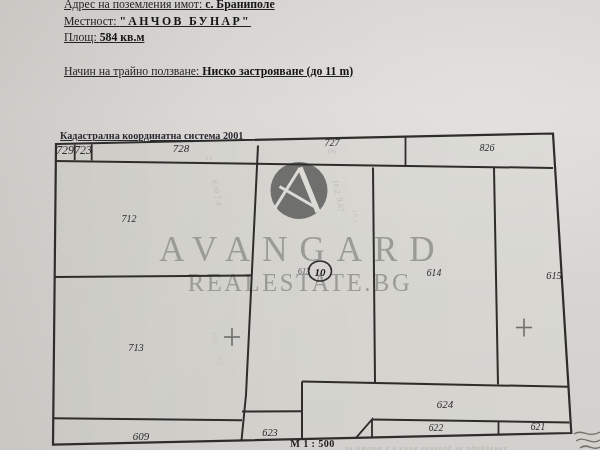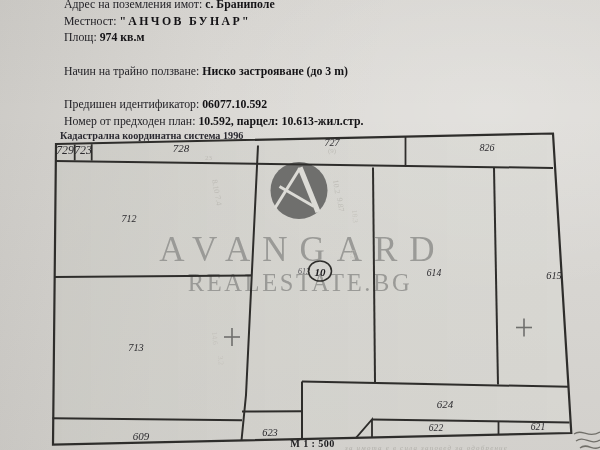--- a/index.html
+++ b/index.html
@@ -7,21 +7,21 @@
     background:#dcdad6;
     font-family:"Liberation Serif", serif;}
   #shade1{position:absolute;inset:0;
     background:
       radial-gradient(85% 70% at 82% 24%, rgba(255,255,255,0.20) 0%, rgba(255,255,255,0) 60%),
       linear-gradient(100deg, rgba(100,98,92,0.13) 0%, rgba(100,98,92,0.02) 32%, rgba(100,98,92,0) 60%),
       linear-gradient(180deg, rgba(100,98,92,0.03) 0%, rgba(100,98,92,0.0) 25%, rgba(100,98,92,0.08) 100%);}
   .tl{position:absolute;left:64px;white-space:nowrap;font-size:11.8px;line-height:1;color:#232227;}
   .tl b{font-weight:bold;color:#141316;}
   svg{position:absolute;left:0;top:0;filter:blur(0.45px);}
-  .tl{filter:blur(0.28px);}
+  .tl{filter:blur(0.28px);text-decoration:underline;}
 </style>
 </head>
 <body>
 <div id="page">
 
   <div id="shade1"></div>
 
   <svg width="600" height="450" viewBox="0 0 600 450">
     <defs>
       <linearGradient id="mapsh" x1="0" y1="0" x2="1" y2="0">
@@ -133,24 +133,22 @@
       <path d="M574,434 C582,428 588,439 600,432"></path>
       <path d="M576,441 C584,435 591,446 600,440"></path>
       <path d="M580,448 C587,442 594,452 600,447"></path>
     </g>
   </svg>
 
   <div class="tl" style="top:-1.2px">Адрес на поземления имот: <b>с. Браниполе</b></div>
 
   <div class="tl" style="top:15.5px">Местност: <b style="letter-spacing:2.4px">"АНЧОВ БУНАР"</b></div>
 
-  <div class="tl" style="top:32.2px">Площ: <b>974 кв.м</b></div>
+  <div class="tl" style="top:32.2px">Площ: <b>584 кв.м</b></div>
 
 
-  <div class="tl" style="top:65.7px">Начин на трайно ползване: <b>Ниско застрояване (до 3 m)</b></div>
+  <div class="tl" style="top:65.7px">Начин на трайно ползване: <b>Ниско застрояване (до 11 m)</b></div>
 
 
-  <div class="tl" style="top:99.1px">Предишен идентификатор: <b>06077.10.592</b></div>
 
-  <div class="tl" style="top:115.8px">Номер от предходен план: <b>10.592, парцел: 10.613-жил.стр.</b></div>
 
-  <div class="tl" style="top:130.5px;left:60px;font-size:10.2px;font-weight:bold;color:#2a2930">Кадастрална координатна система 1996</div>
+  <div class="tl" style="top:130.5px;left:60px;font-size:10.2px;font-weight:bold;color:#2a2930">Кадастрална координатна система 2001</div>
 </div>
 
 </body></html>

